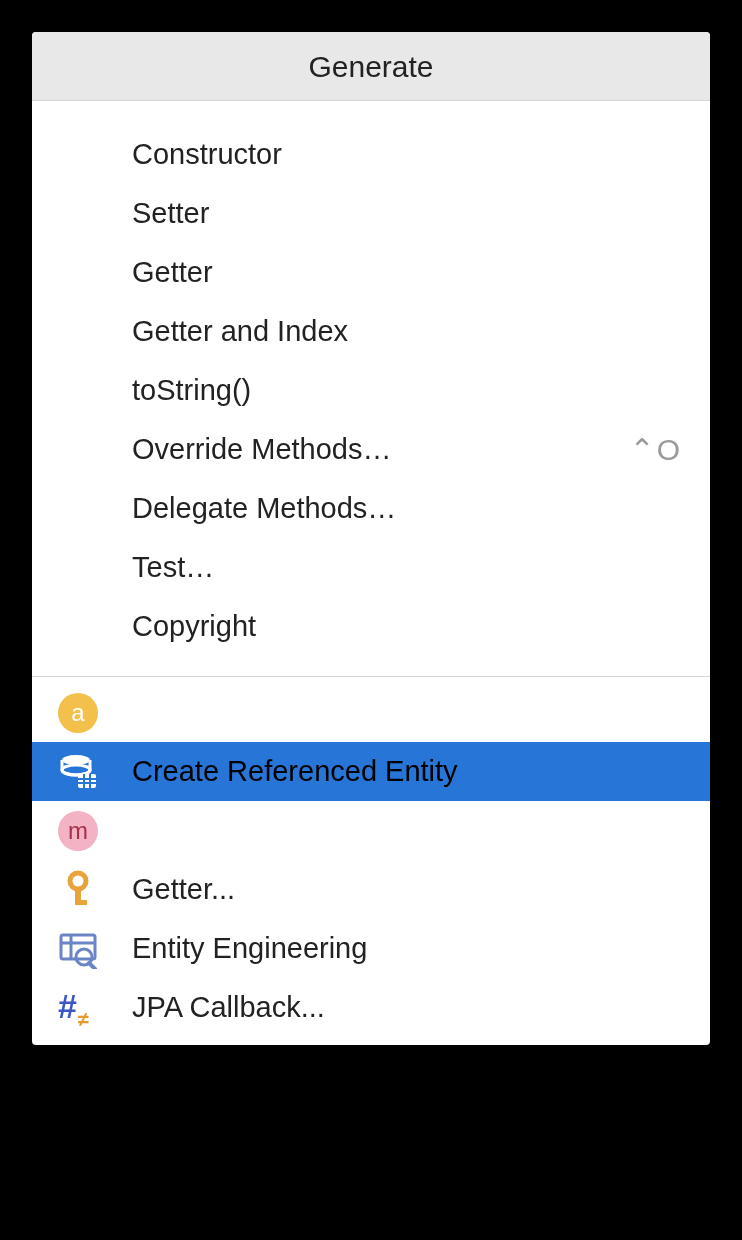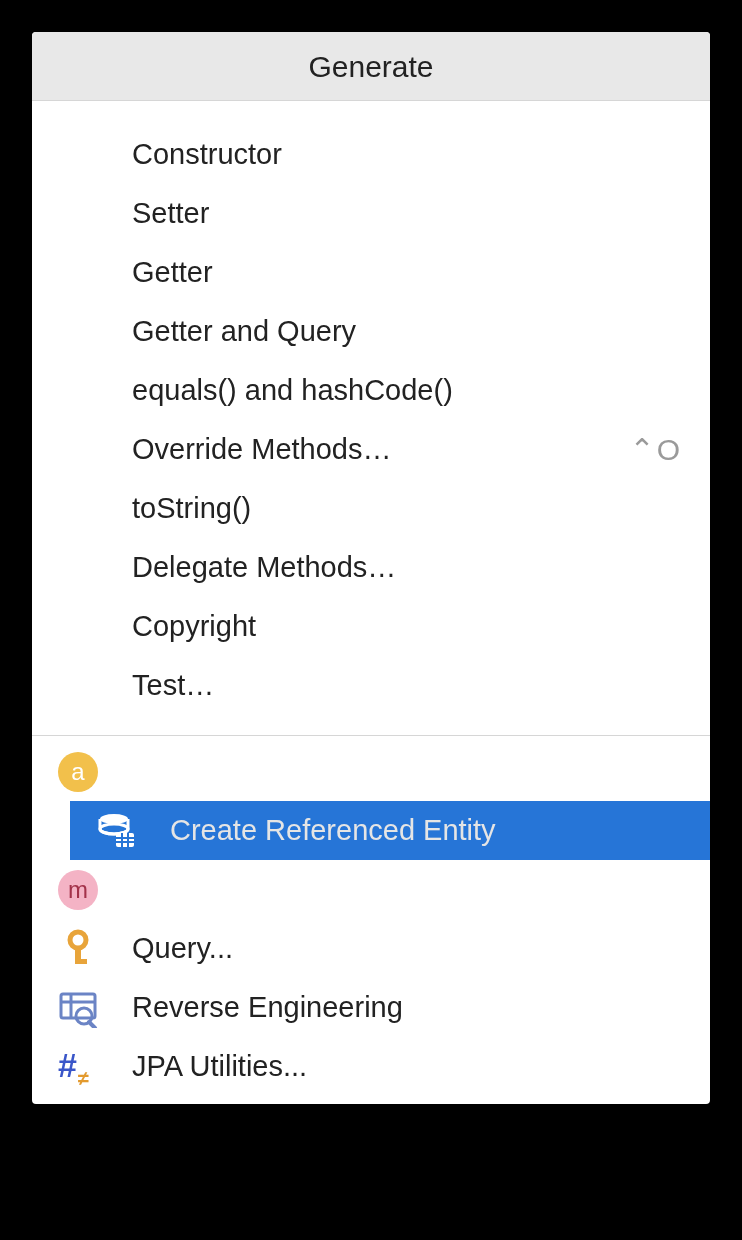--- a/index.html
+++ b/index.html
@@ -44,22 +44,21 @@
     align-items: center;
     height: 59px;
     padding: 0 28px 0 22px;
     font-size: 29px;
     color: #222;
     cursor: default;
     white-space: nowrap;
   }
   .item.selected {
     background: #2675d7;
-    color: #e5e5e5;
-    margin-left: 38px;
+    color: #000000;
   }
   .item .icon-slot {
     width: 48px;
     height: 48px;
     flex: 0 0 48px;
     display: flex;
     align-items: center;
     justify-content: center;
     margin-right: 30px;
   }
@@ -102,51 +101,46 @@
       <span class="label">Setter</span>
       <span class="shortcut"></span>
     </div>
     <div class="item">
 
       <span class="label">Getter</span>
       <span class="shortcut"></span>
     </div>
     <div class="item">
 
-      <span class="label">Getter and Query</span>
-      <span class="shortcut"></span>
-    </div>
-    <div class="item">
-
-      <span class="label">equals() and hashCode()</span>
+      <span class="label">Getter and Index</span>
+      <span class="shortcut"></span>
+    </div>
+    <div class="item">
+
+      <span class="label">toString()</span>
       <span class="shortcut"></span>
     </div>
     <div class="item">
 
       <span class="label">Override Methods…</span>
       <span class="shortcut">⌃O</span>
     </div>
     <div class="item">
 
-      <span class="label">toString()</span>
-      <span class="shortcut"></span>
-    </div>
-    <div class="item">
-
       <span class="label">Delegate Methods…</span>
       <span class="shortcut"></span>
     </div>
     <div class="item">
 
+      <span class="label">Test…</span>
+      <span class="shortcut"></span>
+    </div>
+    <div class="item">
+
       <span class="label">Copyright</span>
-      <span class="shortcut"></span>
-    </div>
-    <div class="item">
-
-      <span class="label">Test…</span>
       <span class="shortcut"></span>
     </div>
   </div>
 
   <div class="divider"></div>
 
   <div class="section-bottom">
 
     <div class="item">
       <span class="icon-slot">
@@ -178,40 +172,40 @@
     </div>
 
     <div class="item">
       <span class="icon-slot">
         <svg class="icn" viewBox="0 0 40 40">
           <circle cx="20" cy="11" r="8" fill="none" stroke="#e8a43a" stroke-width="5"></circle>
           <rect x="17" y="17" width="6" height="18" fill="#e8a43a"></rect>
           <rect x="17" y="30" width="12" height="5" fill="#e8a43a"></rect>
         </svg>
       </span>
-      <span class="label">Query...</span>
+      <span class="label">Getter...</span>
     </div>
 
     <div class="item">
       <span class="icon-slot">
         <svg class="icn" viewBox="0 0 40 40">
           <rect x="3" y="6" width="34" height="24" rx="2" fill="none" stroke="#6b84c5" stroke-width="3"></rect>
           <line x1="3" y1="14" x2="37" y2="14" stroke="#6b84c5" stroke-width="3"></line>
           <line x1="13" y1="6" x2="13" y2="30" stroke="#6b84c5" stroke-width="3"></line>
           <circle cx="26" cy="28" r="8" fill="none" stroke="#6b84c5" stroke-width="3"></circle>
           <line x1="31" y1="34" x2="37" y2="40" stroke="#6b84c5" stroke-width="4" stroke-linecap="round"></line>
         </svg>
       </span>
-      <span class="label">Reverse Engineering</span>
+      <span class="label">Entity Engineering</span>
     </div>
 
     <div class="item">
       <span class="icon-slot">
         <svg class="icn" viewBox="0 0 40 40">
           <text x="0" y="30" font-size="34" font-weight="700" fill="#3a56c9">#</text>
           <text x="20" y="38" font-size="20" font-weight="700" fill="#e39a2e">≠</text>
         </svg>
       </span>
-      <span class="label">JPA Utilities...</span>
+      <span class="label">JPA Callback...</span>
     </div>
 
   </div>
 </div>
 
 </body></html>

